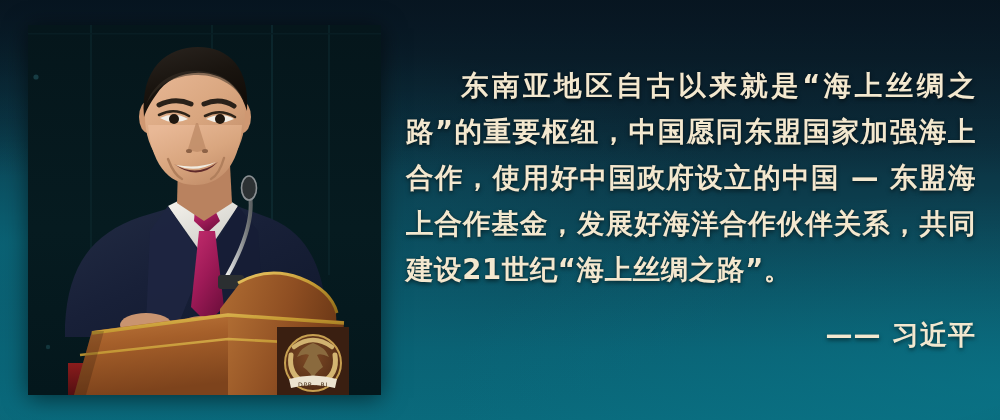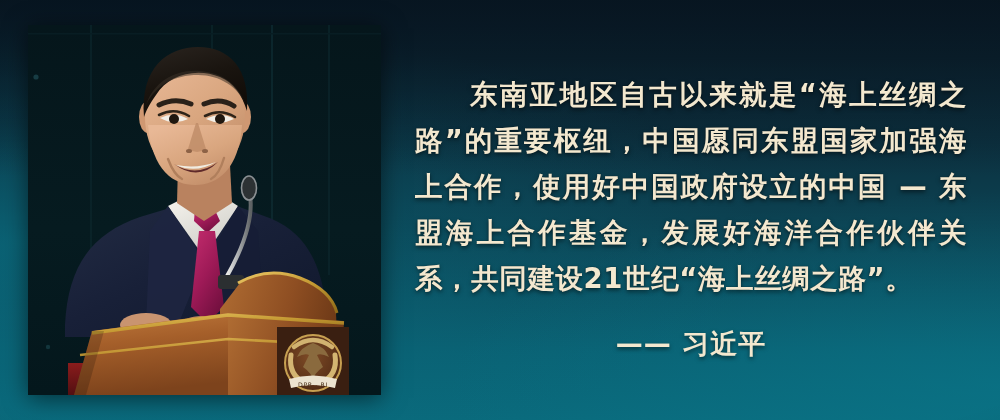--- a/index.html
+++ b/index.html
@@ -66,39 +66,39 @@
   }
   .photo svg { display: block; width: 100%; height: 100%; }
 
   
   .quote-wrap {
     position: absolute;
     left: 406px; top: 62px;
     width: 570px;
   }
   .quote {
-    margin: 9px;
+    margin: 0;
     color: #f3e8cf;
     font-size: 27.5px;
     line-height: 46px;
     letter-spacing: 0.6px;
     font-weight: 700;
     text-align: justify;
     text-align-last: left;
     text-indent: 2em;
     text-shadow: 0 2px 4px rgba(0,0,0,0.55), 0 0 1px rgba(0,0,0,0.6);
     font-family: "DejaVu Sans", "Liberation Sans", sans-serif;
   }
   .attrib {
     margin: 26px 0 0 0;
     color: #f3e8cf;
     font-size: 27px;
     line-height: 34px;
     font-weight: 700;
-    text-align: center;
+    text-align: right;
     letter-spacing: 1px;
     text-shadow: 0 2px 4px rgba(0,0,0,0.55);
   }
 </style>
 </head>
 <body>
 
 <div id="stage">
 
   <div class="bg-base"></div>

